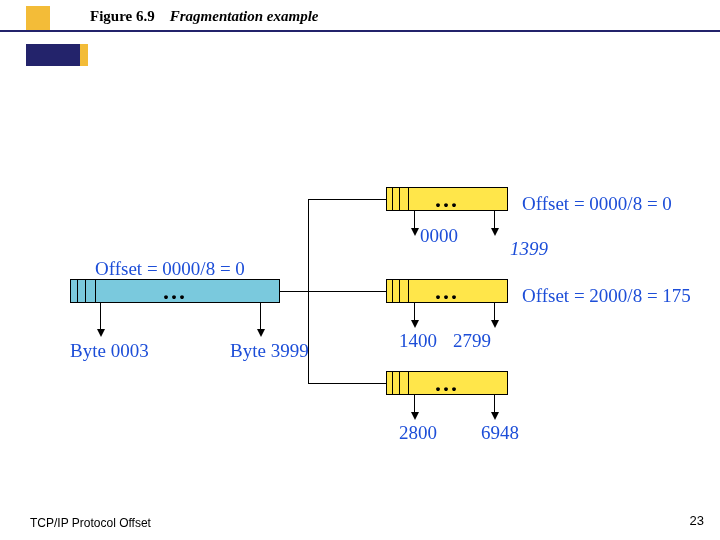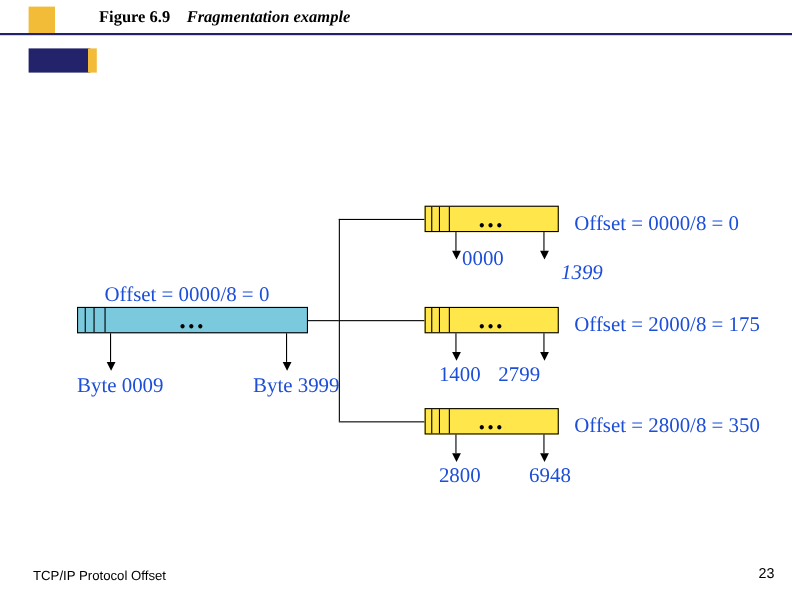--- a/index.html
+++ b/index.html
@@ -115,21 +115,21 @@
 
   <div class="packet teal" style="left:70px; top:279px; width:210px;">
     <div class="hdr" style="left:0; width:6px;"></div>
     <div class="hdr" style="left:6px; width:8px;"></div>
     <div class="hdr" style="left:14px; width:10px;"></div>
     <div class="dots">...</div>
   </div>
 
   <div class="conn" style="left:100px; top:303px; width:1px; height:26px;"></div>
   <div class="arrow-down" style="left:96.5px; top:329px;"></div>
-  <div class="lbl" style="left:70px; top:340px;">Byte 0009</div>
+  <div class="lbl" style="left:70px; top:340px;">Byte 0003</div>
 
   <div class="conn" style="left:260px; top:303px; width:1px; height:26px;"></div>
   <div class="arrow-down" style="left:256.5px; top:329px;"></div>
   <div class="lbl" style="left:230px; top:340px;">Byte 3999</div>
 
   <div class="conn" style="left:280px; top:291px; width:28px; height:1px;"></div>
 
   <div class="conn" style="left:308px; top:199px; width:1px; height:92px;"></div>
   <div class="conn" style="left:308px; top:199px; width:78px; height:1px;"></div>
 
@@ -165,21 +165,20 @@
   <div class="conn" style="left:494px; top:303px; width:1px; height:17px;"></div>
   <div class="arrow-down" style="left:490.5px; top:320px;"></div>
   <div class="lbl" style="left:453px; top:330px;">2799</div>
 
   <div class="packet" style="left:386px; top:371px; width:122px;">
     <div class="hdr" style="left:0; width:5px;"></div>
     <div class="hdr" style="left:5px; width:7px;"></div>
     <div class="hdr" style="left:12px; width:9px;"></div>
     <div class="dots">...</div>
   </div>
-  <div class="lbl" style="left:522px; top:377px;">Offset = 2800/8 = 350</div>
   <div class="conn" style="left:414px; top:395px; width:1px; height:17px;"></div>
   <div class="arrow-down" style="left:410.5px; top:412px;"></div>
   <div class="lbl" style="left:399px; top:422px;">2800</div>
   <div class="conn" style="left:494px; top:395px; width:1px; height:17px;"></div>
   <div class="arrow-down" style="left:490.5px; top:412px;"></div>
   <div class="lbl" style="left:481px; top:422px;">6948</div>
 
 </div>
 
 <div class="footer-left">TCP/IP Protocol Offset</div>

